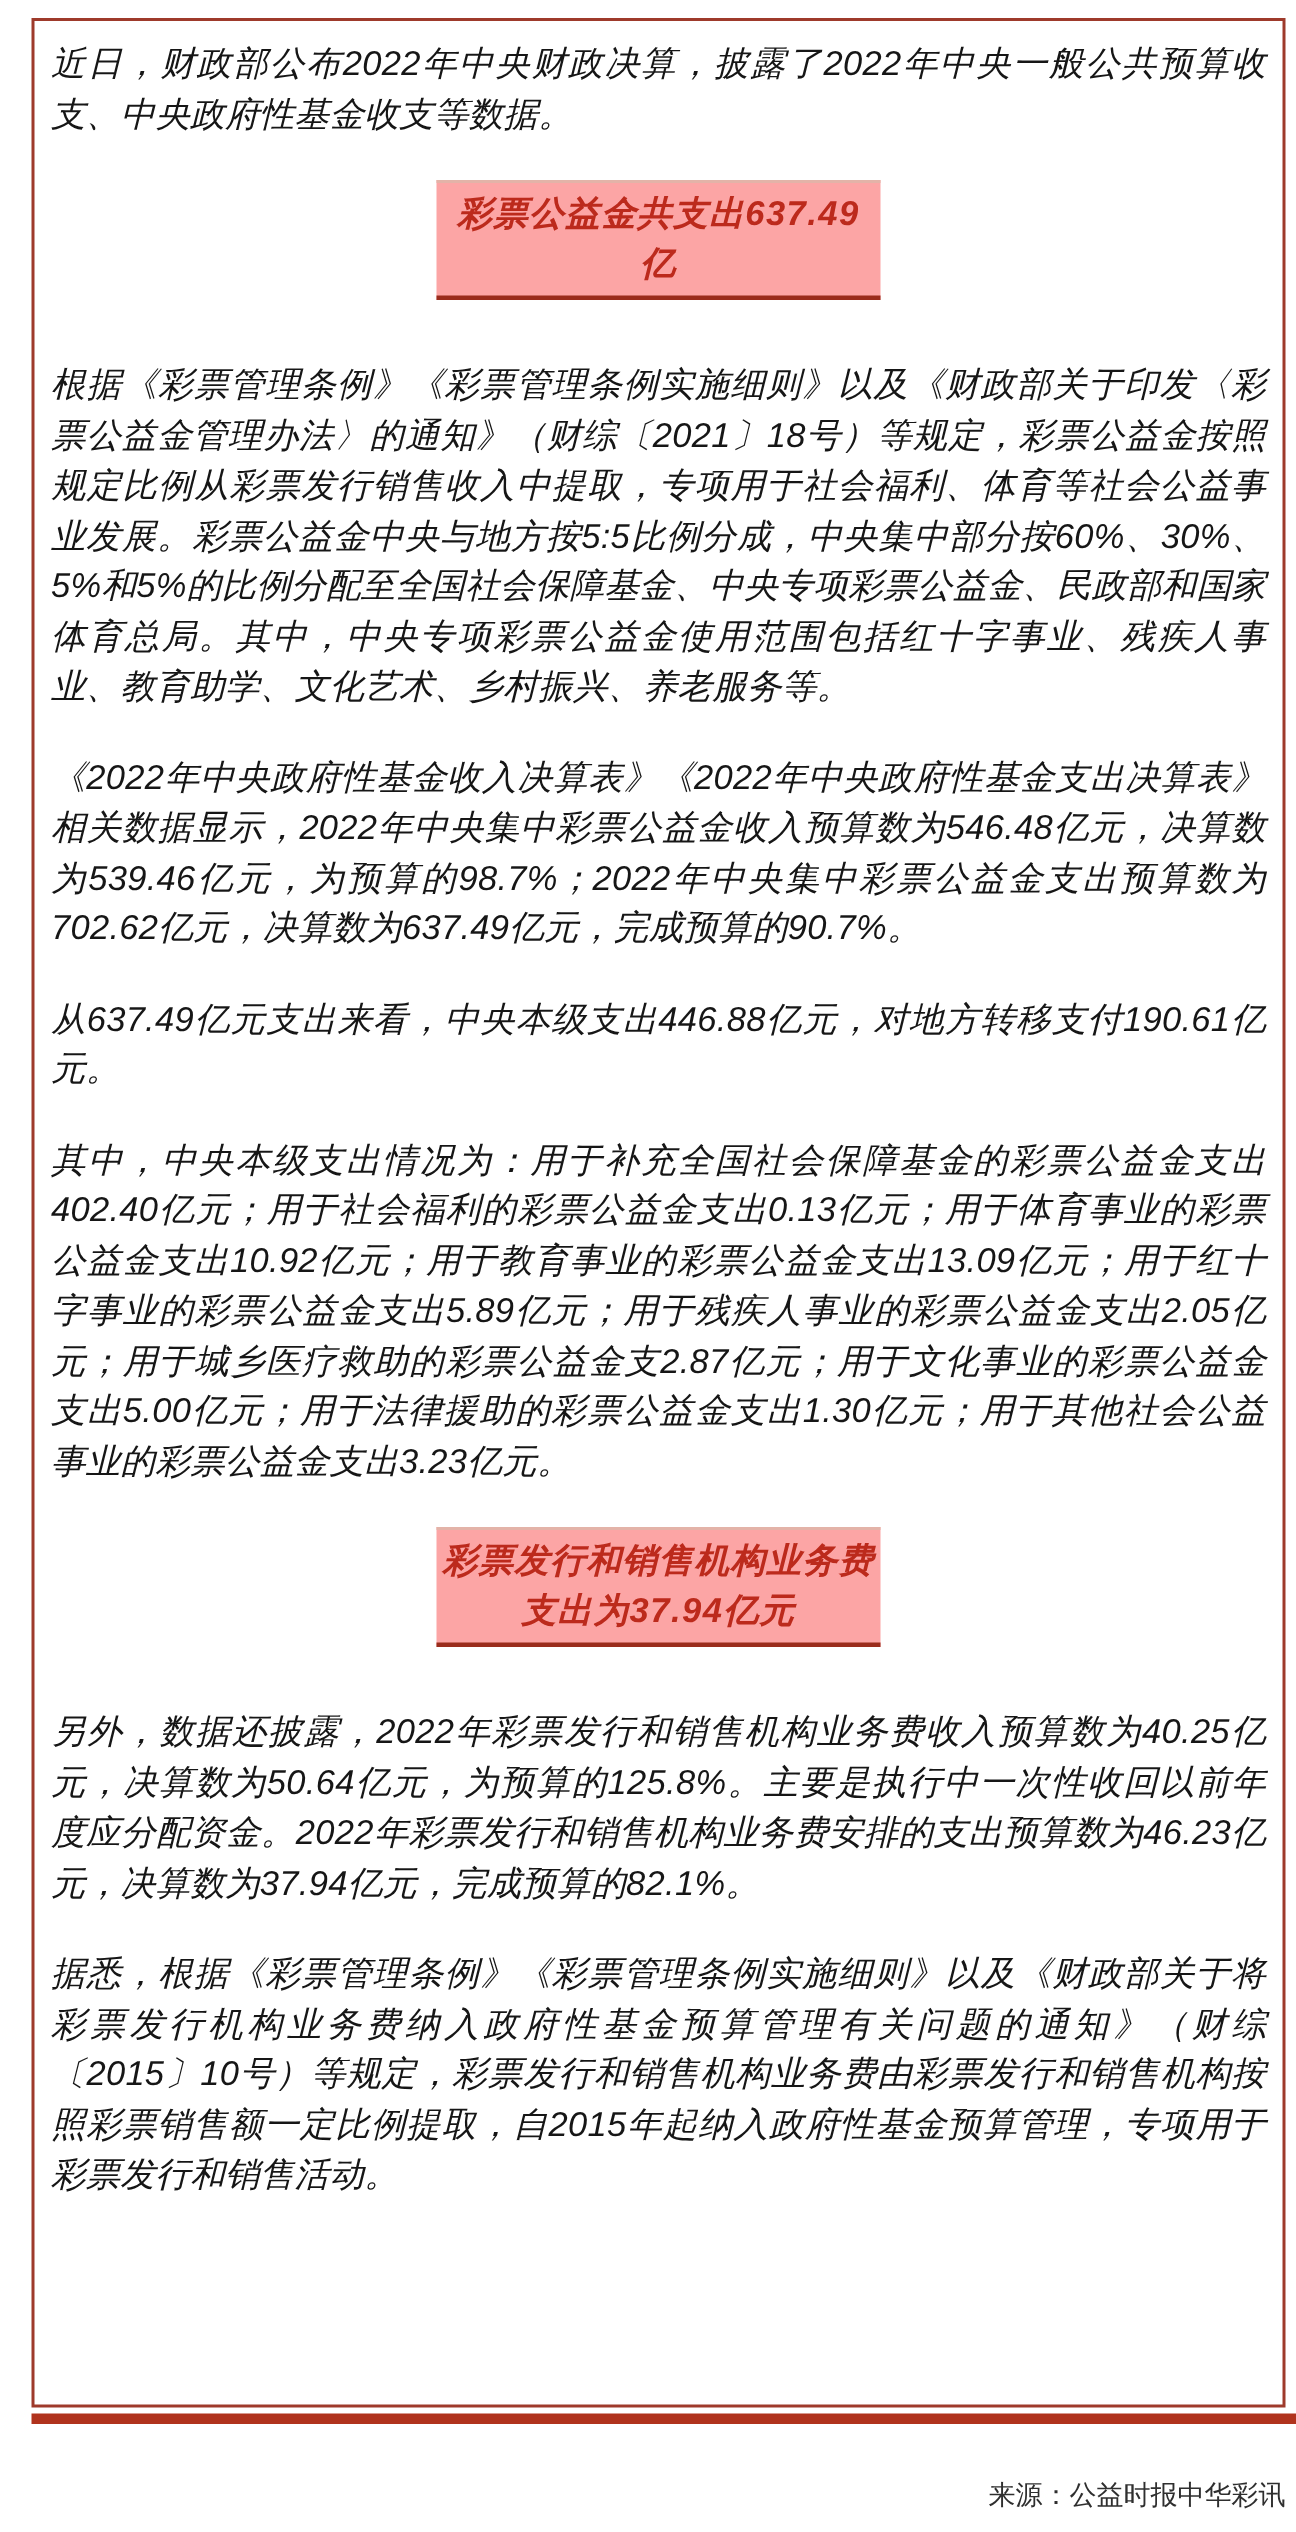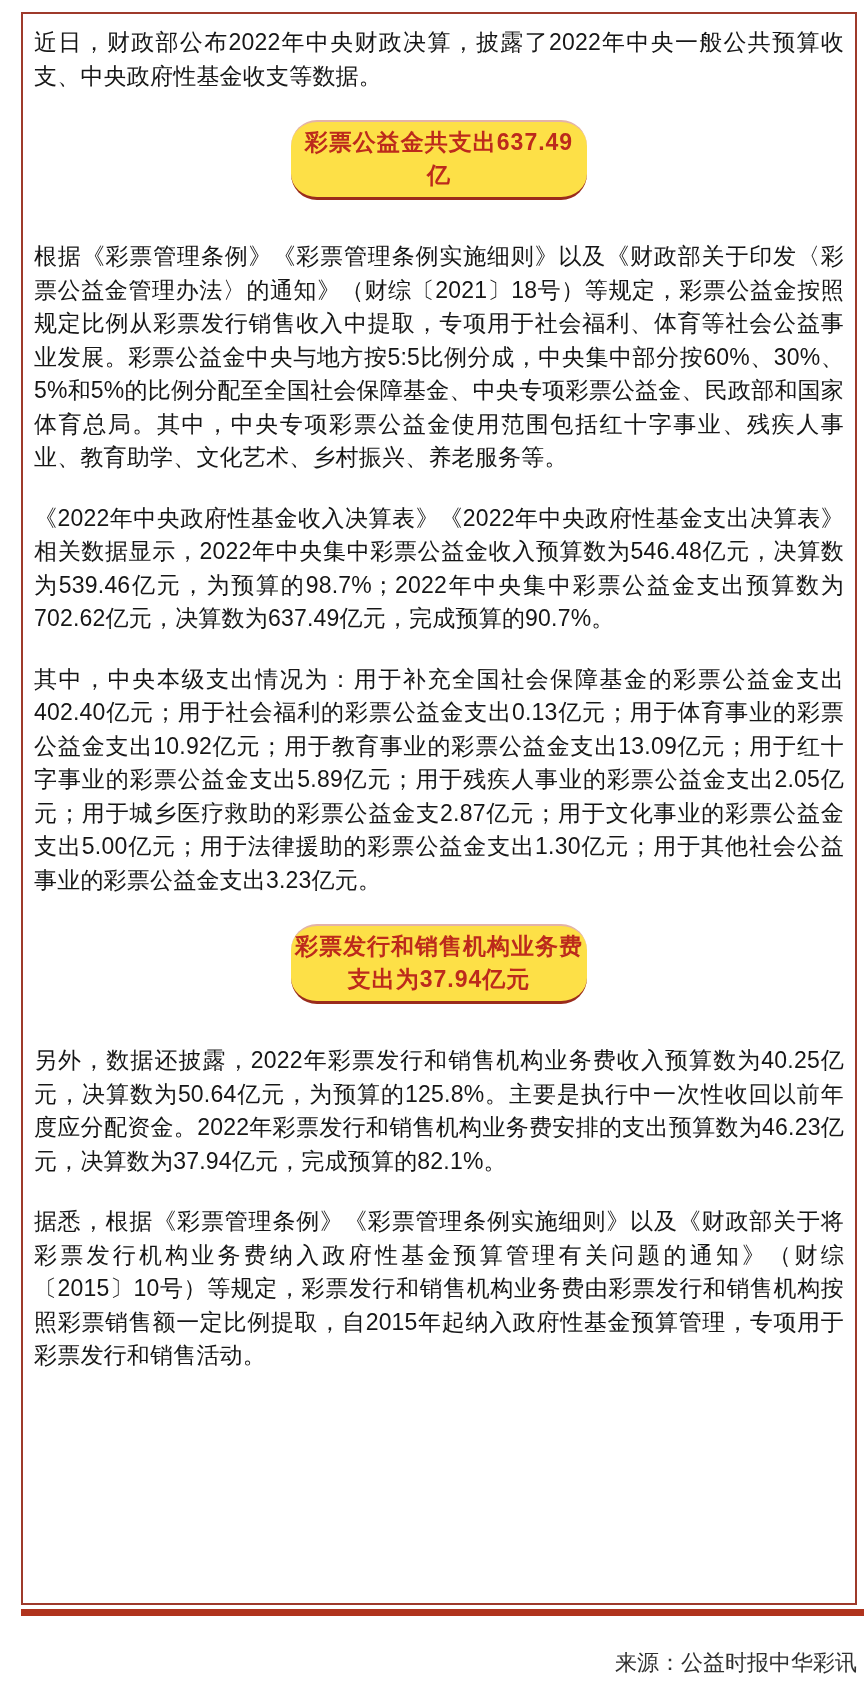--- a/index.html
+++ b/index.html
@@ -21,38 +21,38 @@
     top: 12px;
     width: 836px;
     height: 1593px;
     box-sizing: border-box;
     border: 2px solid #9e3a2b;
     background: #ffffff;
     overflow: hidden;
   }
   .article {
     padding: 12px 11px 10px 11px;
+    font-style: italic;
   }
   .article p {
     margin: 0 0 27px 0;
     font-size: 23px;
     line-height: 33.5px;
     color: #161616;
     text-align: justify;
     letter-spacing: 0.2px;
   }
   .highlight-box {
     width: 296px;
     margin: 20px auto 40px auto;
-    background: #fde047;
+    background: #fca5a5;
     border-top: 2px solid #e3b3a8;
     border-bottom: 3px solid #9a2c1c;
     padding: 4px 0 5px 0;
     text-align: center;
-    border-radius: 26px;
   }
   .highlight-box .hl-line {
     font-size: 23px;
     font-weight: bold;
     line-height: 33px;
     color: #bc2a1c;
     letter-spacing: 1px;
     white-space: nowrap;
   }
   .bottom-bar {
@@ -60,39 +60,40 @@
     left: 21px;
     top: 1609px;
     width: 843px;
     height: 7px;
     background: #b0331d;
   }
   .source {
     position: absolute;
     right: 7px;
     top: 1650px;
-    font-size: 22px;
+    font-size: 18px;
     line-height: 26px;
     color: #2f2f2f;
     text-align: right;
   }
 </style>
 </head>
 <body>
 
 <div class="page">
   <div class="frame">
     <div class="article" id="article-body">
         <p>近日，财政部公布2022年中央财政决算，披露了2022年中央一般公共预算收支、中央政府性基金收支等数据。</p>
         <div class="highlight-box">
           <div class="hl-line">彩票公益金共支出637.49</div>
           <div class="hl-line">亿</div>
         </div>
         <p>根据《彩票管理条例》《彩票管理条例实施细则》以及《财政部关于印发〈彩票公益金管理办法〉的通知》（财综〔2021〕18号）等规定，彩票公益金按照规定比例从彩票发行销售收入中提取，专项用于社会福利、体育等社会公益事业发展。彩票公益金中央与地方按5:5比例分成，中央集中部分按60%、30%、5%和5%的比例分配至全国社会保障基金、中央专项彩票公益金、民政部和国家体育总局。其中，中央专项彩票公益金使用范围包括红十字事业、残疾人事业、教育助学、文化艺术、乡村振兴、养老服务等。</p>
         <p>《2022年中央政府性基金收入决算表》《2022年中央政府性基金支出决算表》相关数据显示，2022年中央集中彩票公益金收入预算数为546.48亿元，决算数为539.46亿元，为预算的98.7%；2022年中央集中彩票公益金支出预算数为702.62亿元，决算数为637.49亿元，完成预算的90.7%。</p>
+        <p>从637.49亿元支出来看，中央本级支出446.88亿元，对地方转移支付190.61亿元。</p>
         <p>其中，中央本级支出情况为：用于补充全国社会保障基金的彩票公益金支出402.40亿元；用于社会福利的彩票公益金支出0.13亿元；用于体育事业的彩票公益金支出10.92亿元；用于教育事业的彩票公益金支出13.09亿元；用于红十字事业的彩票公益金支出5.89亿元；用于残疾人事业的彩票公益金支出2.05亿元；用于城乡医疗救助的彩票公益金支2.87亿元；用于文化事业的彩票公益金支出5.00亿元；用于法律援助的彩票公益金支出1.30亿元；用于其他社会公益事业的彩票公益金支出3.23亿元。</p>
         <div class="highlight-box">
           <div class="hl-line">彩票发行和销售机构业务费</div>
           <div class="hl-line">支出为37.94亿元</div>
         </div>
         <p>另外，数据还披露，2022年彩票发行和销售机构业务费收入预算数为40.25亿元，决算数为50.64亿元，为预算的125.8%。主要是执行中一次性收回以前年度应分配资金。2022年彩票发行和销售机构业务费安排的支出预算数为46.23亿元，决算数为37.94亿元，完成预算的82.1%。</p>
         <p>据悉，根据《彩票管理条例》《彩票管理条例实施细则》以及《财政部关于将彩票发行机构业务费纳入政府性基金预算管理有关问题的通知》（财综〔2015〕10号）等规定，彩票发行和销售机构业务费由彩票发行和销售机构按照彩票销售额一定比例提取，自2015年起纳入政府性基金预算管理，专项用于彩票发行和销售活动。</p>
       </div>
   </div>
   <div class="bottom-bar"></div>

